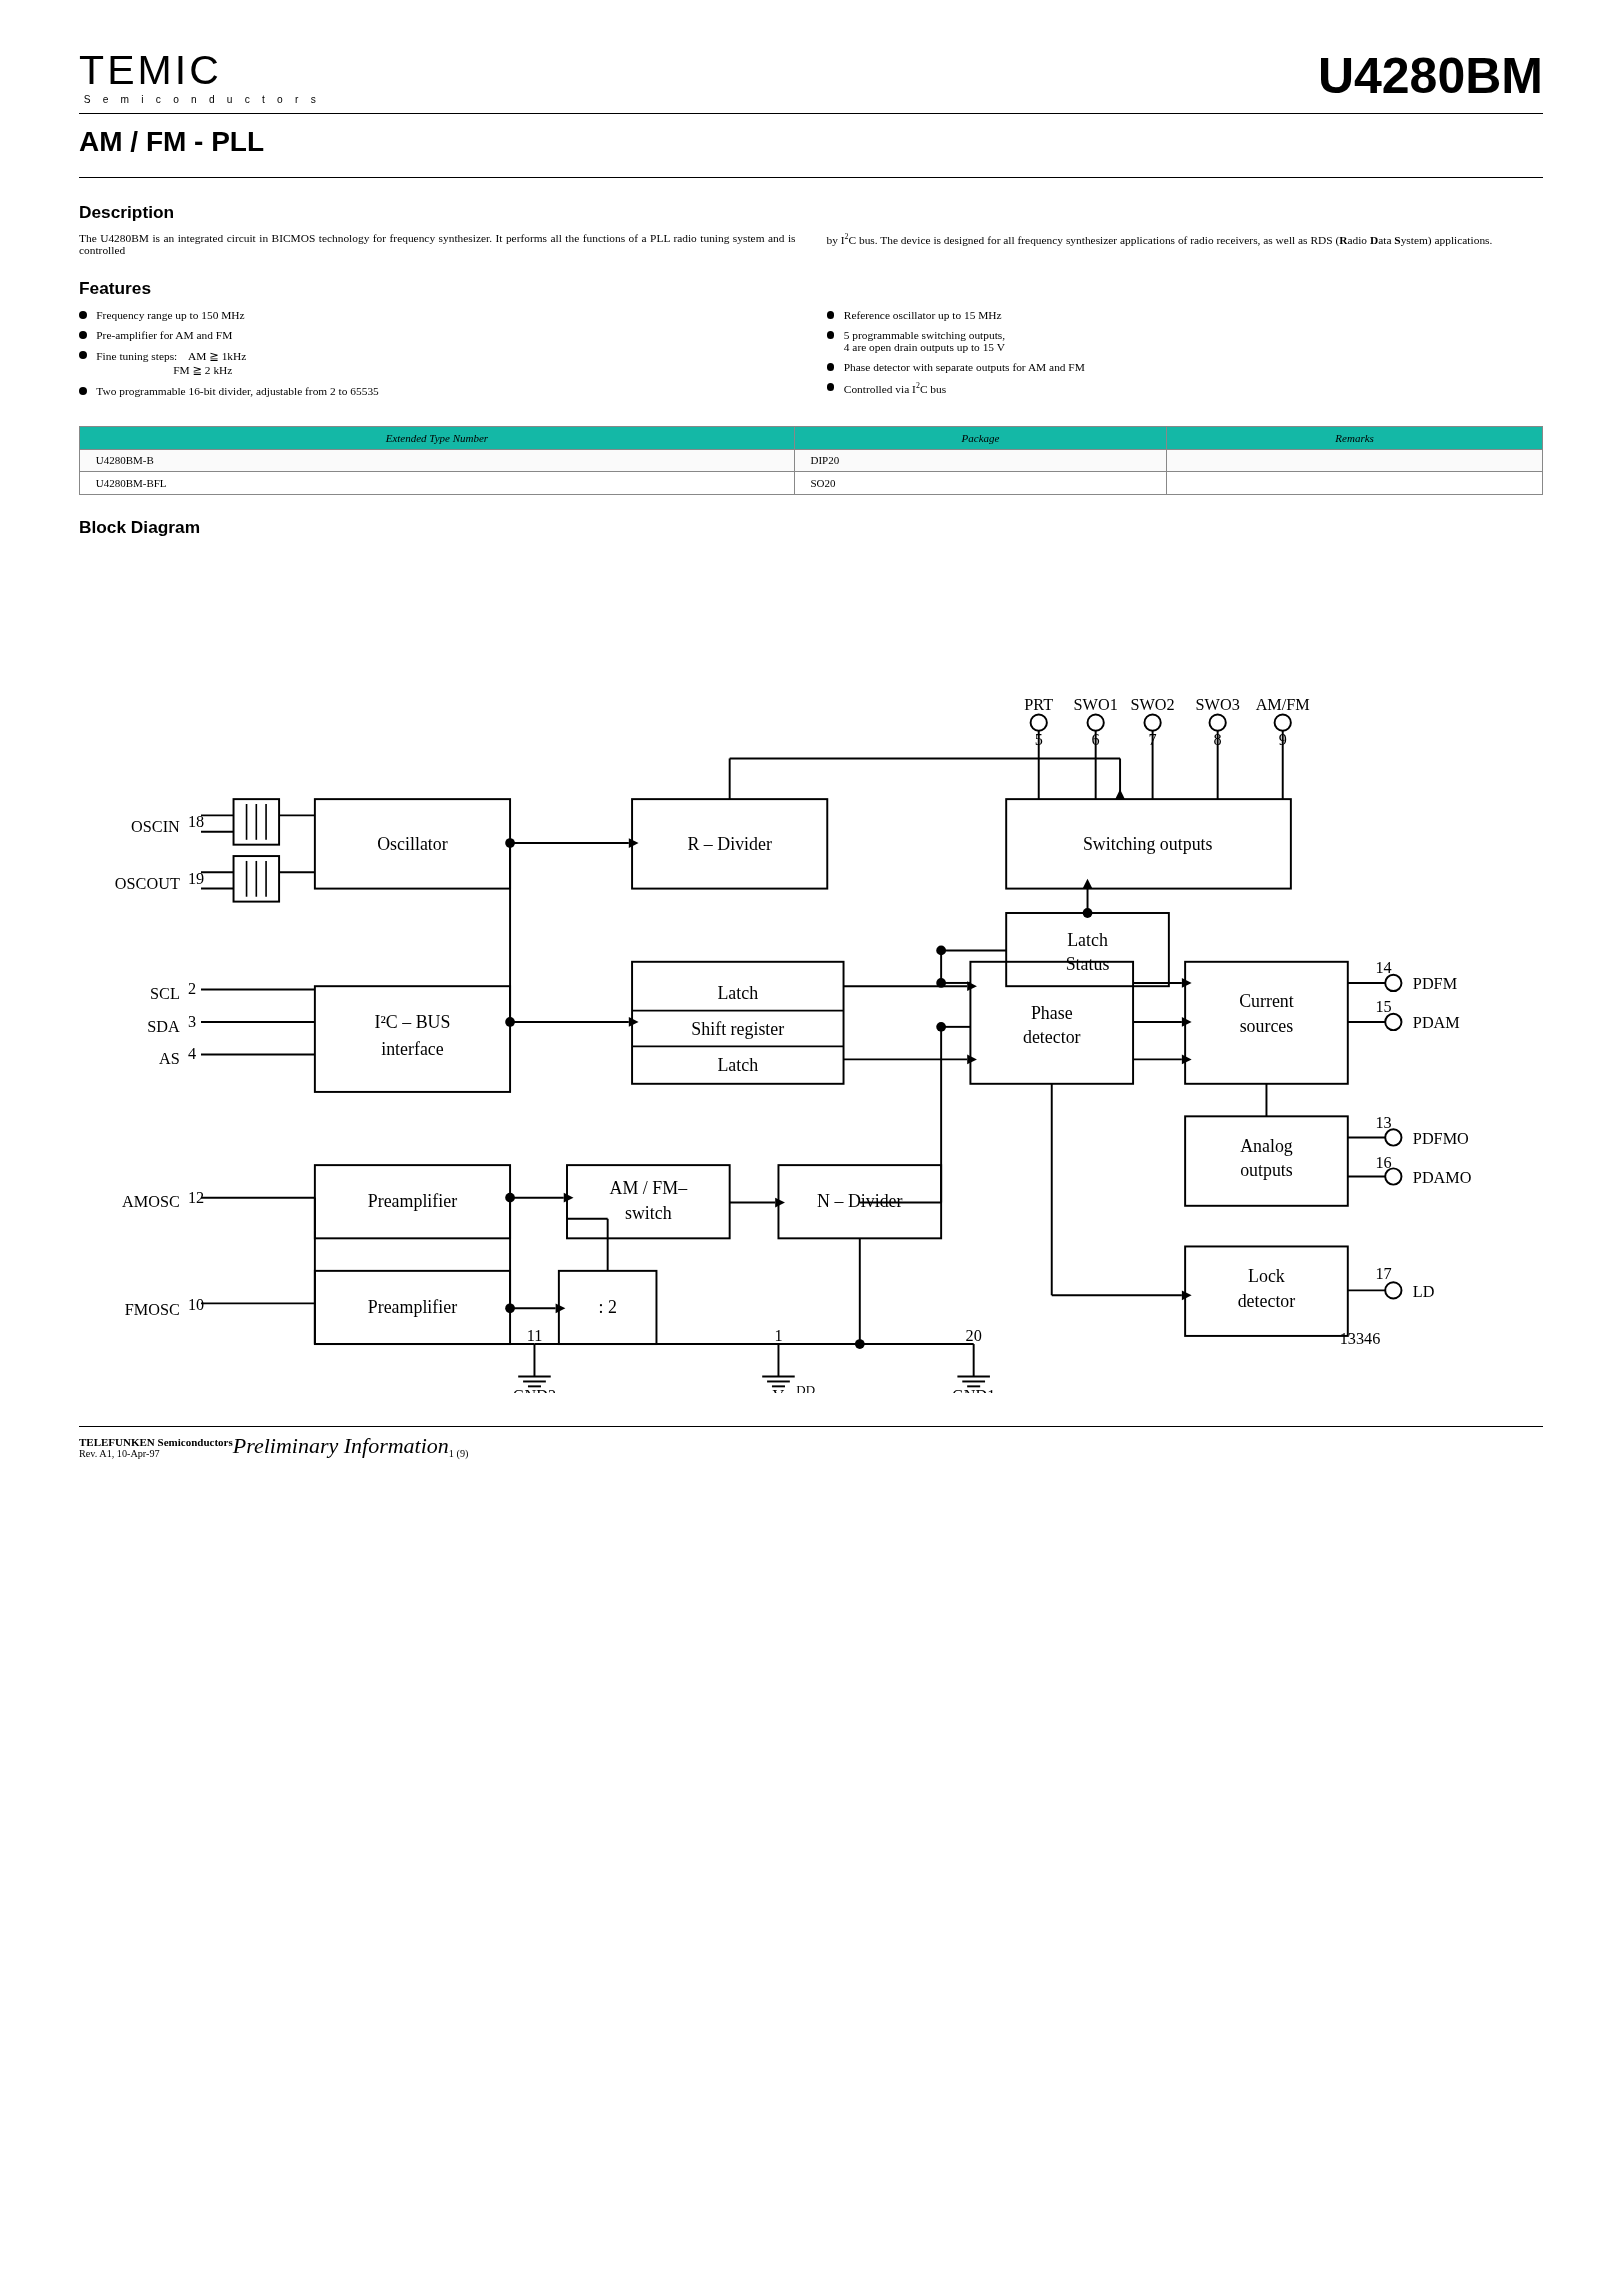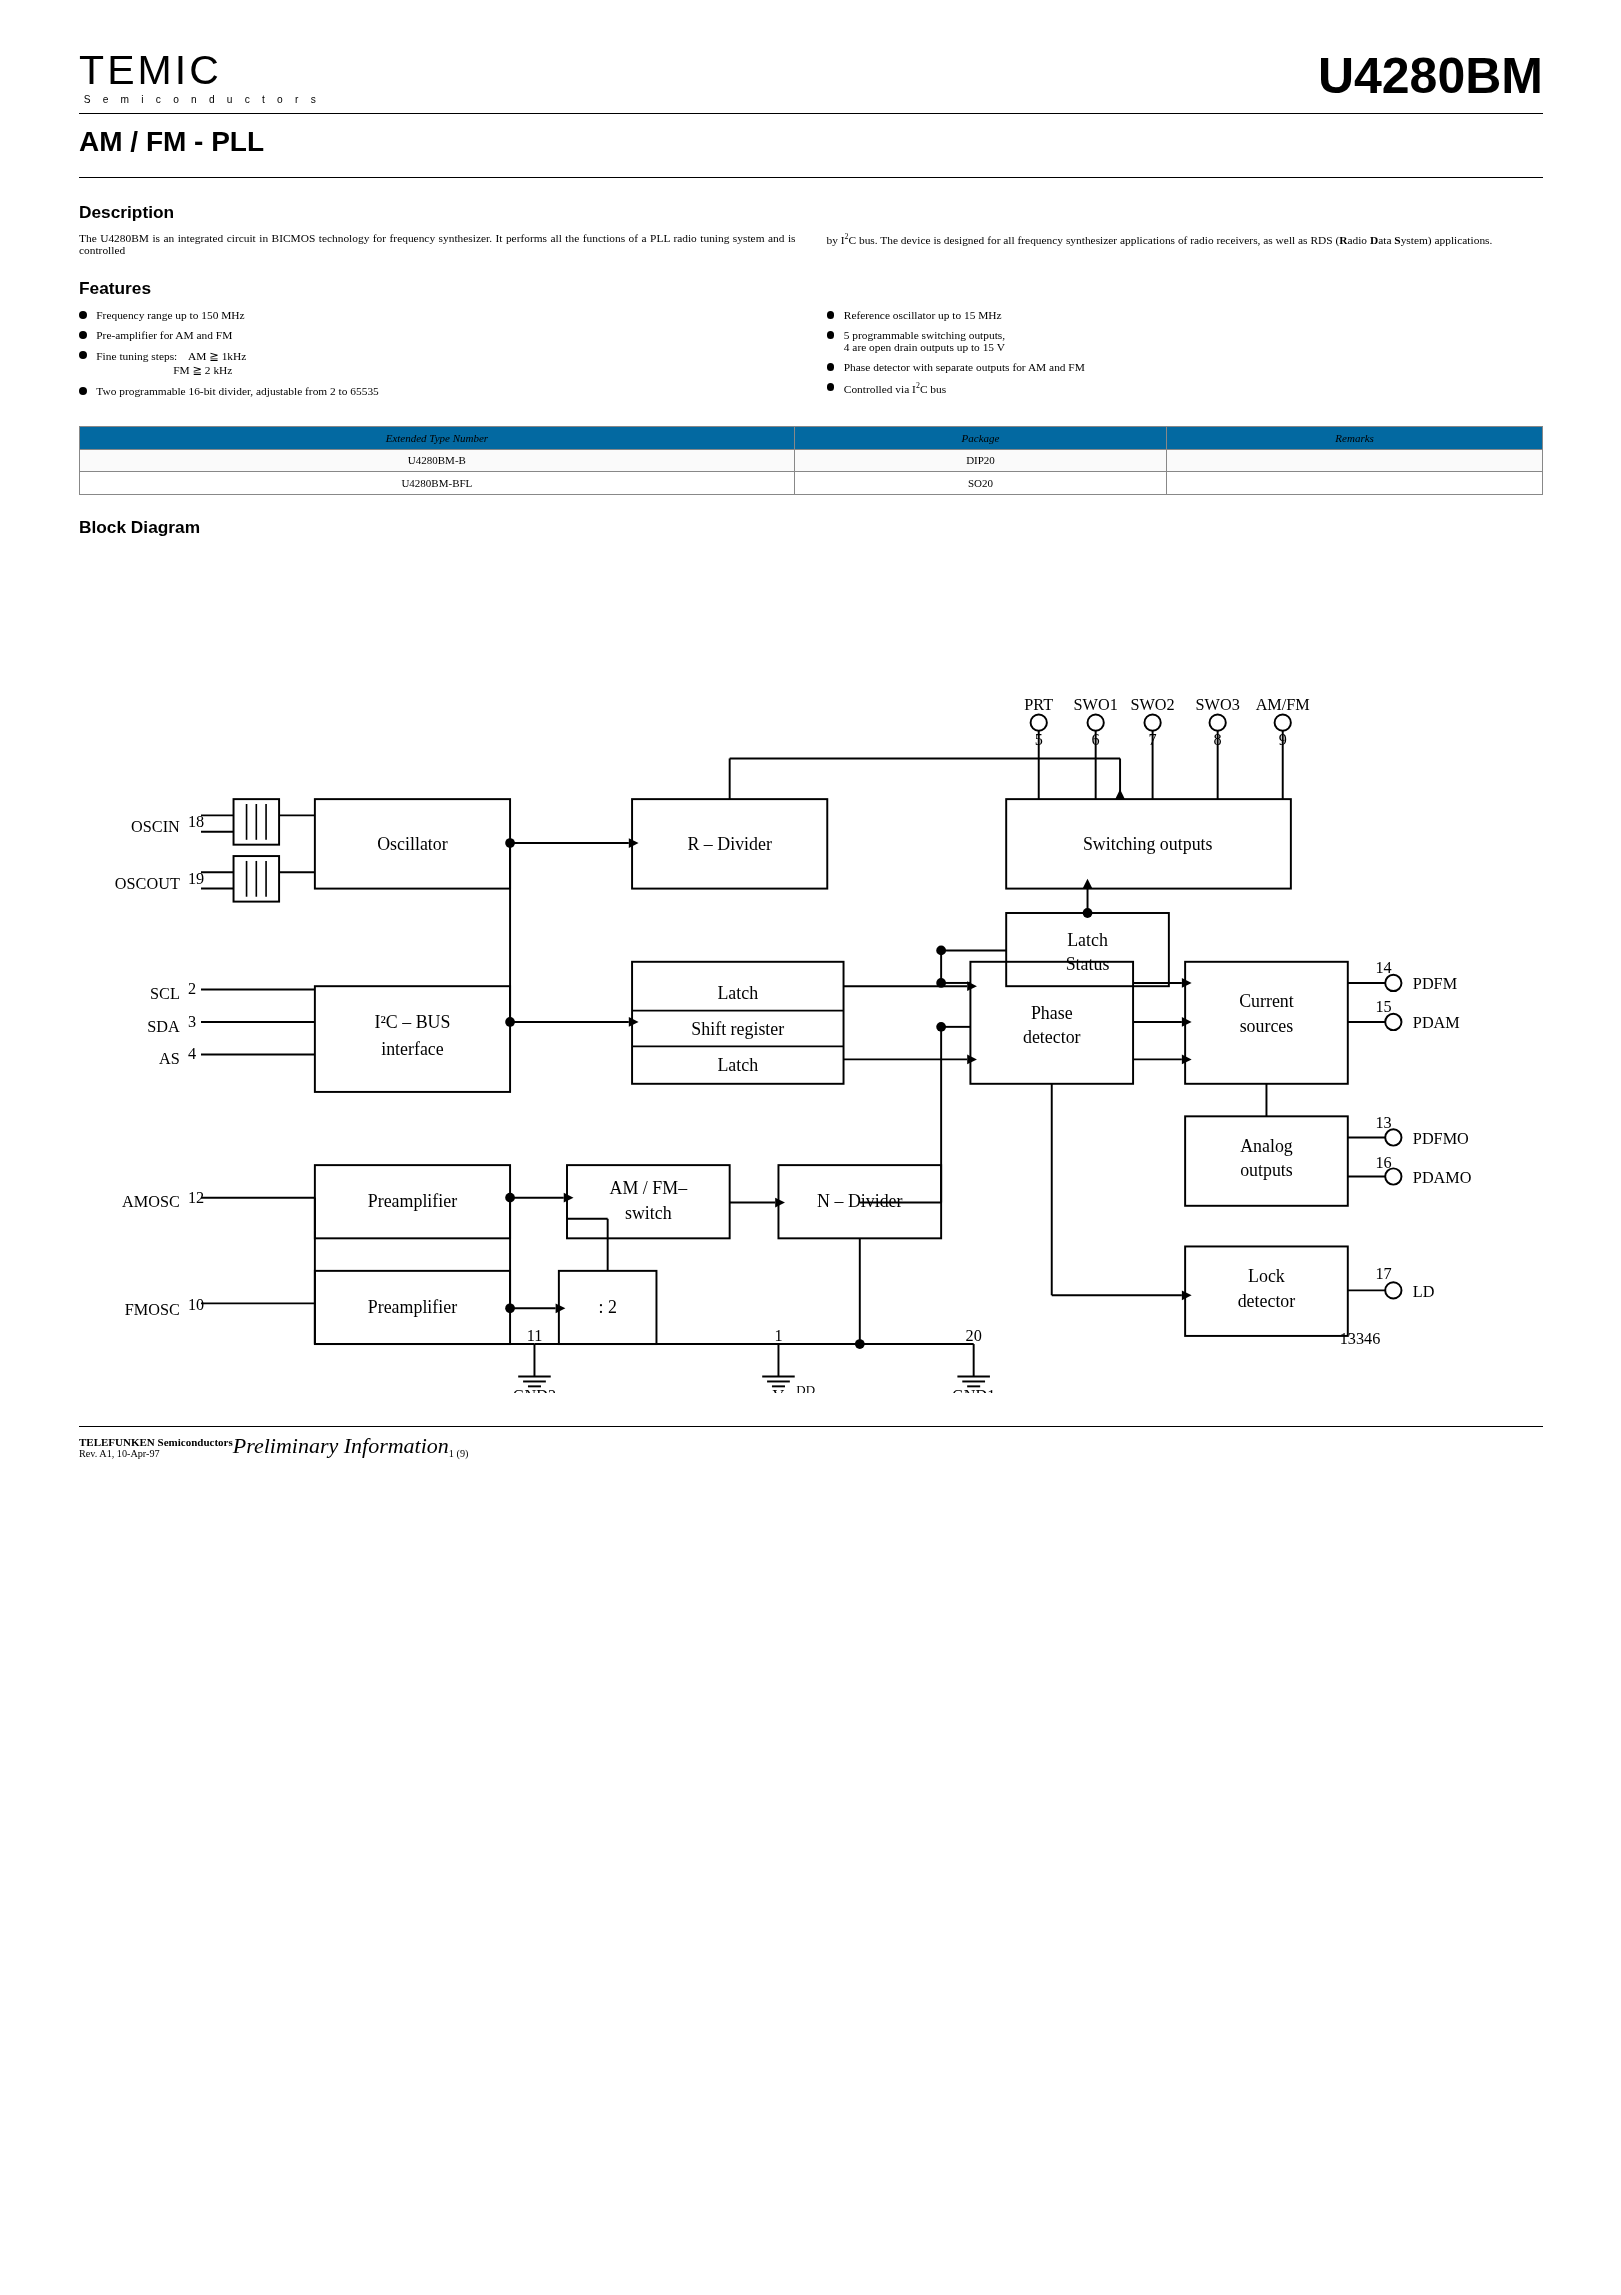--- a/index.html
+++ b/index.html
@@ -101,28 +101,28 @@
     
     .ordering-table {
       width: 100%;
       border-collapse: collapse;
       font-size: 11px;
       margin-bottom: 15.7px;
     }
     .ordering-table th {
       border: 0.8px solid #888;
       padding: 4.7px 15.7px;
-      background: #0369a1;
+      background: #14b8a6;
       font-weight: normal;
       font-style: italic;
     }
     .ordering-table td {
       border: 0.8px solid #888;
       padding: 4.7px 15.7px;
-      text-align: center;
+      text-align: left;
     }
     .ordering-table tr:nth-child(odd) td { background: #fafafa; }
 
     
     .block-diagram-container {
       margin-top: 7.9px;
       position: relative;
       width: 100%;
     }
     .block-diagram-svg {

